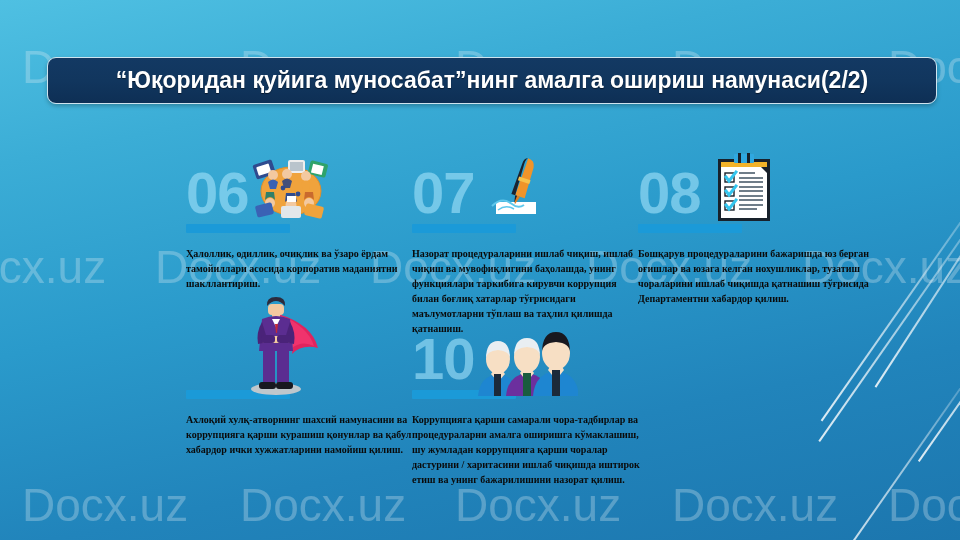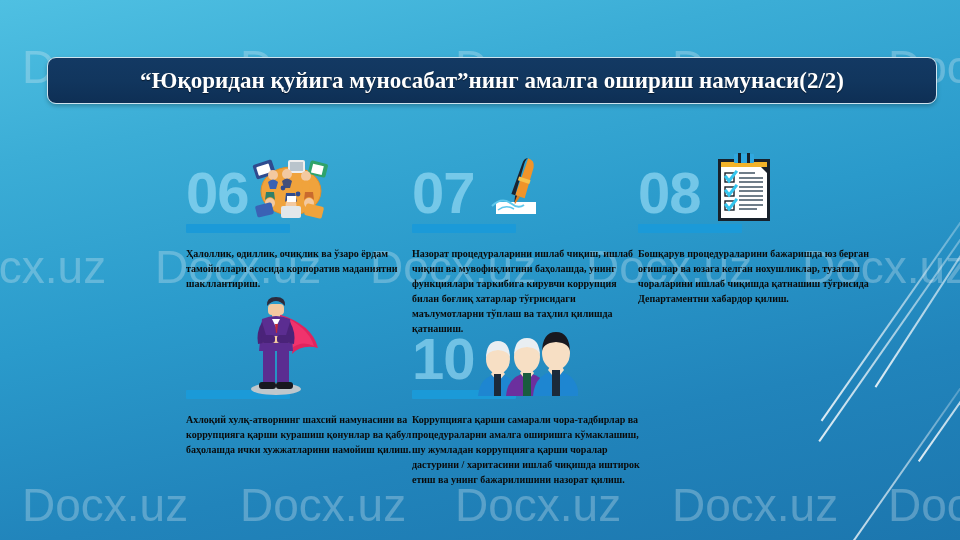--- a/index.html
+++ b/index.html
@@ -31,21 +31,21 @@
   
   #titlebar{
     position:absolute;left:47px;top:57px;width:888px;height:45px;
     background:linear-gradient(180deg,#133963 0%,#11365e 50%,#0e2f55 100%);
     border:1px solid #cfe4ef;border-radius:9px;
     box-shadow:0 2px 4px rgba(0,0,0,.25);
     display:flex;align-items:center;justify-content:center;
   }
   #titletext{
     color:#ffffff;font-size:23px;font-weight:bold;
-    font-family:Liberation Serif, serif;white-space:nowrap;
+    font-family:Liberation Sans, sans-serif;white-space:nowrap;
     text-shadow:0 1px 1px rgba(0,0,0,.5);
   }
 
   
   .card{position:absolute;width:232px;}
   .num-row{position:relative;height:62px;}
   .num{
     position:absolute;left:0;top:-6px;
     font-family:Liberation Sans, sans-serif;
     font-size:58px;font-weight:bold;line-height:58px;
@@ -229,21 +229,21 @@
           <rect x="30" y="40" width="28" height="7" rx="3" fill="#f3c9a0"></rect>
           <rect x="29" y="39" width="14" height="8" rx="3" fill="#4a2379"></rect>
           <rect x="45" y="39" width="14" height="8" rx="3" fill="#4a2379"></rect>
           <rect x="31" y="53" width="12" height="36" fill="#5b2d91"></rect>
           <rect x="45" y="53" width="12" height="36" fill="#5b2d91"></rect>
           <rect x="27" y="86" width="17" height="7" rx="3" fill="#18181f"></rect>
           <rect x="44" y="86" width="17" height="7" rx="3" fill="#18181f"></rect>
         </svg>
       </span>
     </div>
-    <div class="body">Ахлоқий хулқ-атворнинг шахсий намунасини ва коррупцияга қарши курашиш қонунлар ва қабул баҳолашда ички хужжатларини намойиш қилиш.</div>
+    <div class="body">Ахлоқий хулқ-атворнинг шахсий намунасини ва коррупцияга қарши курашиш қонунлар ва қабул хабардор ички хужжатларини намойиш қилиш.</div>
   </div>
 
   <div class="card" style="left:412px;top:336px;">
     <div class="num-row">
       <span class="num">10</span>
       <span class="bar"></span>
       <span class="icon" style="left:62px;top:-10px;">
         <svg width="104" height="72" viewBox="0 0 104 72">
           <g>
             <path d="M4 70 q2 -20 20 -22 q18 2 20 22 z" fill="#1e86d1"></path>

